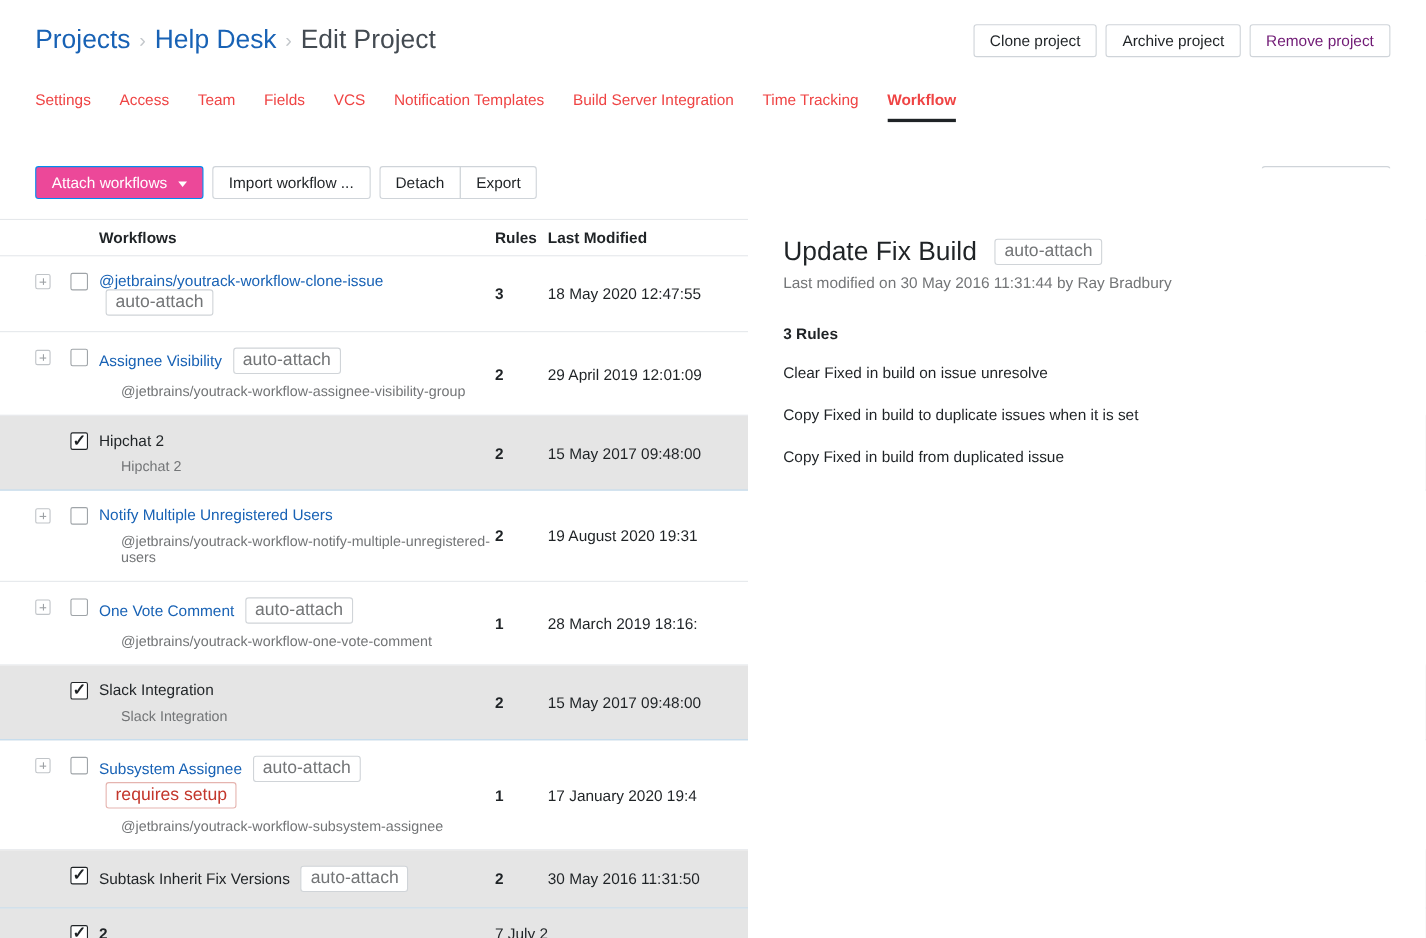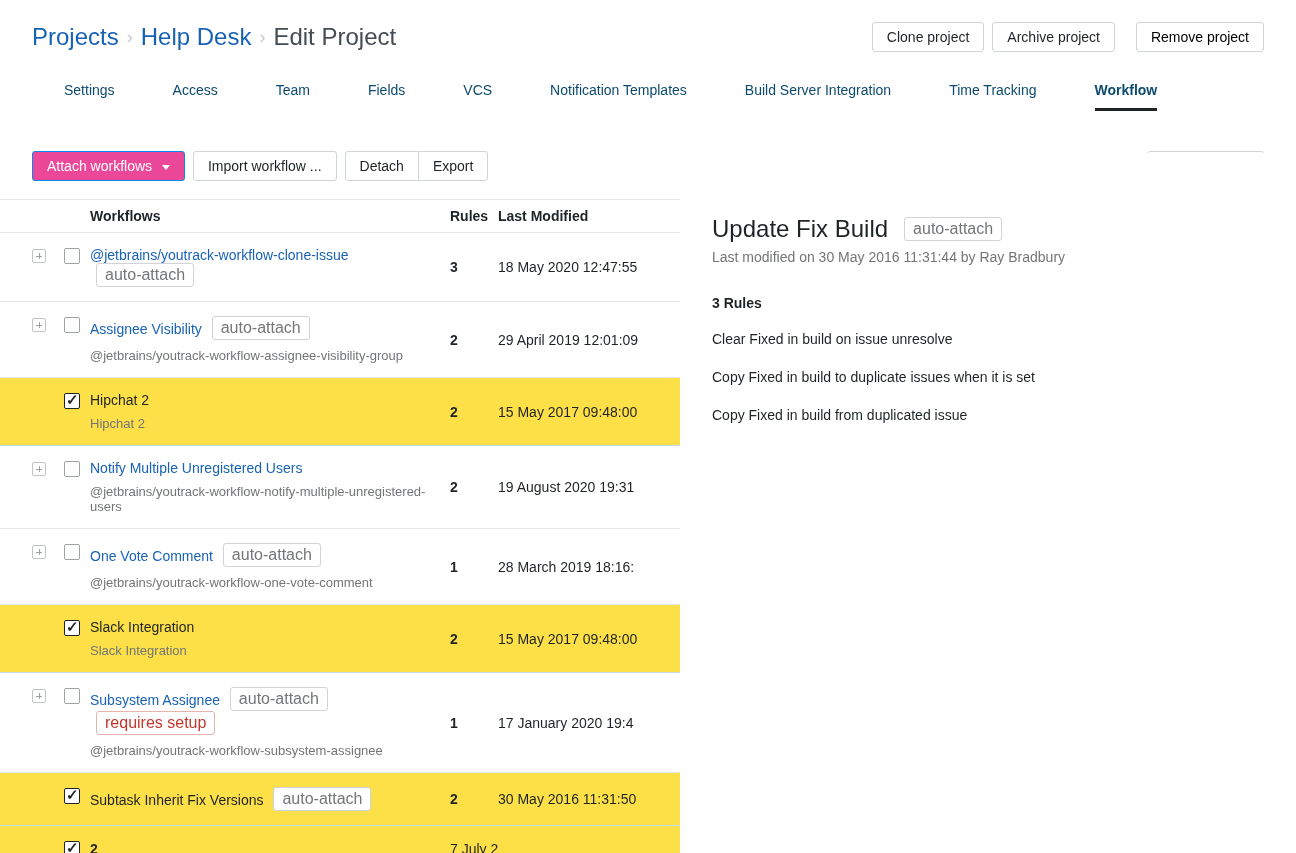--- a/index.html
+++ b/index.html
@@ -35,37 +35,36 @@
   .btn {
     border: 1px solid #cfd4d9;
     background: #fff;
     border-radius: 3px;
     padding: 6px 14px;
     font-size: 14px;
     color: #1f2326;
     cursor: pointer;
     font-family: inherit;
   }
-  .btn-danger { color: #000000; margin-left: 13px; }
+  .btn-danger { color: #701a75; }
   .btn-primary {
     background: #ec4899;
     border-color: #008cf0;
     color: #fff;
   }
   .tabs {
     display: flex;
     gap: 26px;
     padding: 30px 32px 0 32px;
     border-bottom: 1px solid #transparent;
   }
   .tab {
     padding-bottom: 10px;
-    color: #0c4a6e;
+    color: #ef4444;
     cursor: pointer;
-    margin-left: 32px;
   }
   .tab.active {
     font-weight: 700;
     border-bottom: 3px solid #1f2326;
   }
   .toolbar {
     display: flex;
     justify-content: space-between;
     align-items: center;
     padding: 40px 32px 18px 32px;
@@ -108,21 +107,21 @@
     font-size: 14px;
     color: #1f2326;
   }
   .trow {
     display: grid;
     grid-template-columns: 32px 26px 360px 48px 1fr;
     padding: 14px 0 14px 32px;
     border-bottom: 1px solid #e5e8eb;
     align-items: flex-start;
   }
-  .trow.highlight { background: #fde047; border-bottom-color: #c0dbef; }
+  .trow.highlight { background: #e5e5e5; border-bottom-color: #c0dbef; }
   .expand-icon {
     width: 14px; height: 14px;
     border: 1px solid #c0c4c8;
     border-radius: 2px;
     position: relative;
     margin-top: 2px;
   }
   .expand-icon::before, .expand-icon::after {
     content: "";
     position: absolute;
@@ -143,21 +142,21 @@
     content: "✓";
     position: absolute;
     top: -3px; left: 1px;
     font-size: 15px;
     font-weight: 700;
     color: #1f2326;
   }
   .wname { }
   .wname .name-link { color: #1862b5; }
   .wname .name-plain { color: #1f2326; }
-  .wname .sub { color: #737577; font-size: 13px; margin-top: 8px; }
+  .wname .sub { color: #737577; font-size: 13px; margin-top: 8px; margin-left: 20px; }
   .badge {
     display: inline-block;
     border: 1px solid #d0d4d8;
     border-radius: 3px;
     padding: 2px 8px;
     font-size: 16px;
     color: #737577;
     margin-left: 6px;
     vertical-align: 1px;
     background: #fff;

